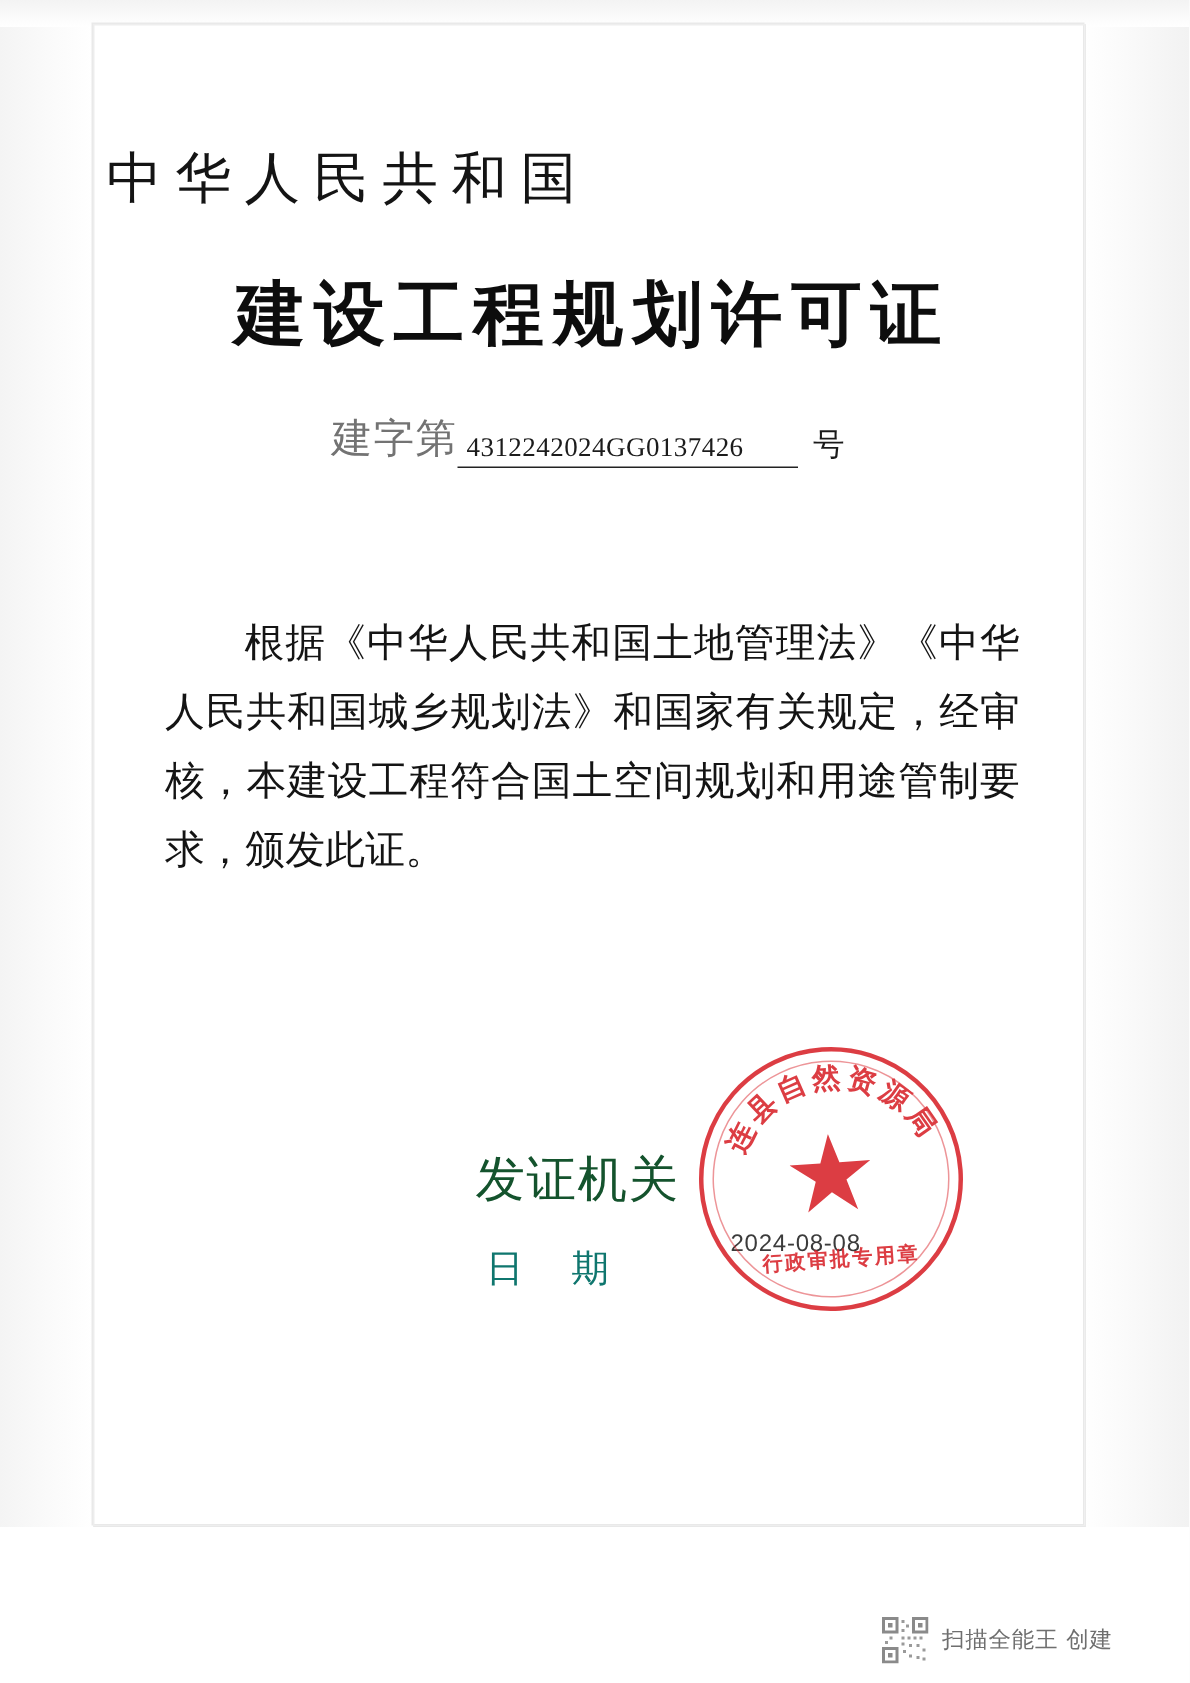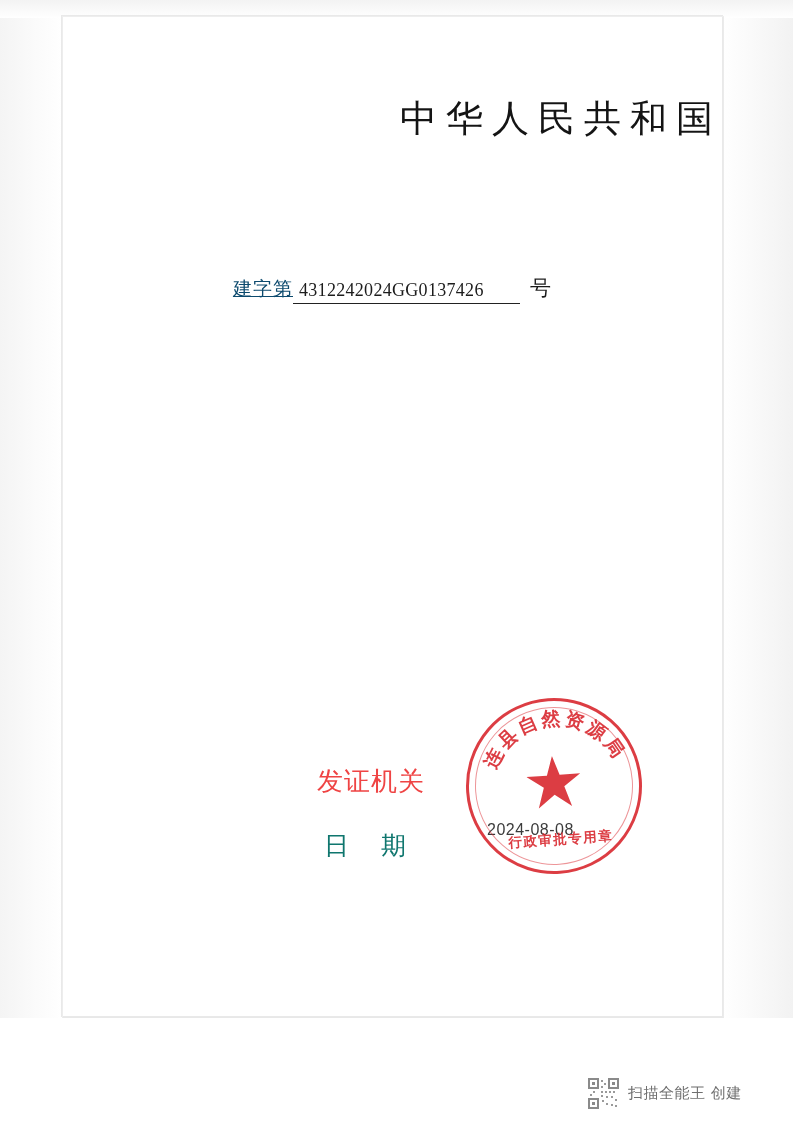--- a/index.html
+++ b/index.html
@@ -69,21 +69,21 @@
     border-top: 1px solid #eeeeee;
     border-bottom: 1px solid #e8e8e8;
     pointer-events: none;
   }
 
   .heading-country {
     position: absolute;
     left: 0;
     top: 78px;
     width: 660px;
-    text-align: right;
+    text-align: left;
     font-family: "DejaVu Serif", "Liberation Serif", serif;
     font-size: 37px;
     letter-spacing: 9px;
     color: #141414;
     text-indent: 9px;
     white-space: nowrap;
   }
 
   .heading-title {
     position: absolute;
@@ -104,25 +104,24 @@
     position: absolute;
     left: 0;
     top: 258px;
     width: 660px;
     display: flex;
     justify-content: center;
     align-items: flex-end;
   }
   .serial-label {
     font-family: "DejaVu Serif", "Liberation Serif", serif;
-    font-size: 19px;
-    color: #0c4a6e;
+    font-size: 27px;
+    color: #737373;
     letter-spacing: 1px;
     padding-bottom: 2px;
-    text-decoration: underline;
   }
   .serial-number {
     font-family: "Liberation Serif", "DejaVu Serif", serif;
     font-size: 18px;
     color: #1c1c1c;
     letter-spacing: 0.3px;
     border-bottom: 1.5px solid #222;
     min-width: 215px;
     padding: 0 6px 2px 6px;
   }
@@ -152,22 +151,22 @@
     position: absolute;
     left: 0;
     top: 748px;
     width: 660px;
   }
   .issuer-row {
     position: absolute;
     left: 255px;
     top: 0px;
     font-family: "DejaVu Sans", "Liberation Sans", sans-serif;
-    font-size: 26px;
-    color: #ef4444;
+    font-size: 33px;
+    color: #14532d;
     letter-spacing: 1px;
     white-space: nowrap;
   }
   .date-row {
     position: absolute;
     left: 262px;
     top: 65px;
     font-family: "DejaVu Sans", "Liberation Sans", sans-serif;
     font-size: 25px;
     color: #0f766e;
@@ -275,27 +274,29 @@
 
 <div class="scan-shade-left"></div>
 <div class="scan-shade-right"></div>
 <div class="scan-shade-top"></div>
 <div class="scan-shade-bottom"></div>
 
 <div class="page-sheet">
 
   <div class="heading-country">中华人民共和国</div>
 
+  <div class="heading-title">建设工程规划许可证</div>
 
   <div class="serial-row">
     <span class="serial-label">建字第</span>
     <span class="serial-number">4312242024GG0137426</span>
     <span class="serial-suffix">号</span>
   </div>
 
+  <div class="body-text">根据《中华人民共和国土地管理法》《中华人民共和国城乡规划法》和国家有关规定，经审核，本建设工程符合国土空间规划和用途管制要求，颁发此证。</div>
 
   <div class="issuer-block">
     <div class="issuer-row">发证机关</div>
     <div class="date-row">日    期</div>
   </div>
 
   <div class="date-value">2024-08-08</div>
 
   <div class="seal">
     <div class="seal-inner-ring"></div>

